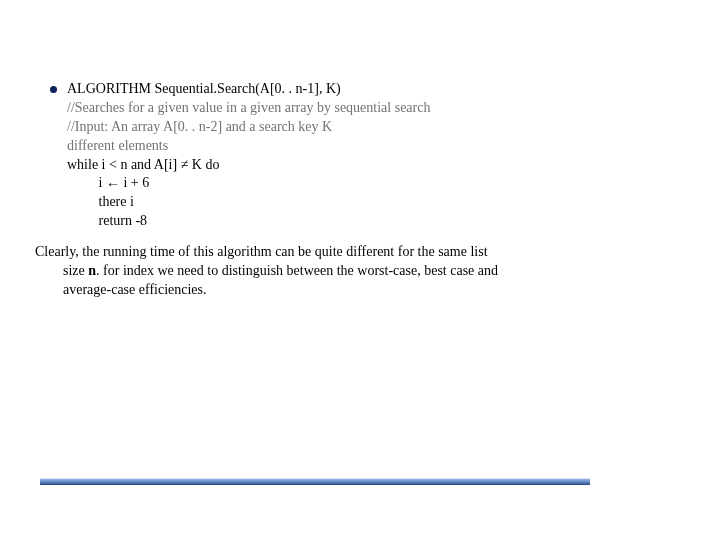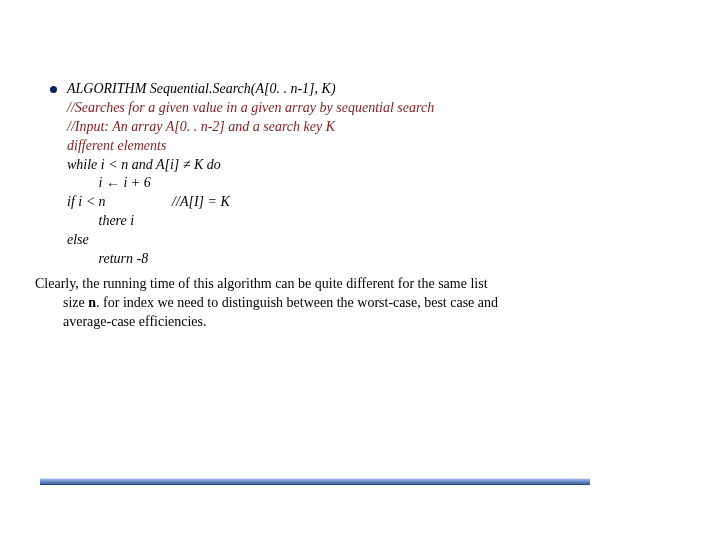--- a/index.html
+++ b/index.html
@@ -27,33 +27,32 @@
       height: 7px;
       border-radius: 50%;
       background: #0a1f5c;
       flex-shrink: 0;
       margin-top: 6px;
       margin-right: 10px;
     }
     .algo-lines {
       flex: 1;
       line-height: 1.35;
-      font-style: italic;
     }
     .algo-line {
       white-space: pre-wrap;
     }
     .algo-title {
       color: #000;
     }
     .algo-comment {
-      color: #7f1d1d;
+      color: #737373;
     }
     .summary-block {
-      margin-top: 6px;
+      margin-top: 12px;
       line-height: 1.35;
       text-align: justify;
       text-justify: inter-word;
     }
     .summary-para {
       text-indent: 0;
     }
     .summary-cont {
       padding-left: 28px;
       display: block;
@@ -75,23 +74,21 @@
 
 <div class="bullet-block">
   <div class="bullet-dot"></div>
   <div class="algo-lines">
     <div class="algo-line algo-title">ALGORITHM Sequential.Search(A[0. . n-1], K)</div>
     <div class="algo-line algo-comment">//Searches for a given value in a given array by sequential search</div>
     <div class="algo-line algo-comment">//Input: An array A[0. . n-2] and a search key K</div>
     <div class="algo-line algo-comment">different elements</div>
     <div class="algo-line">while i &lt; n and A[i] ≠ K do</div>
     <div class="algo-line">         i ← i + 6</div>
-    <div class="algo-line">if i &lt; n                   //A[I] = K</div>
     <div class="algo-line">         there i</div>
-    <div class="algo-line">else</div>
     <div class="algo-line">         return -8</div>
   </div>
 </div>
 
 <div class="summary-block">
   <div class="summary-para">Clearly, the running time of this algorithm can be quite different for the same list</div>
   <div class="summary-cont">
     <span>size</span><span class="bold-n"> n</span><span>. for index we need to distinguish between the worst-case, best case and</span>
   </div>
   <div class="summary-cont">average-case efficiencies.</div>

